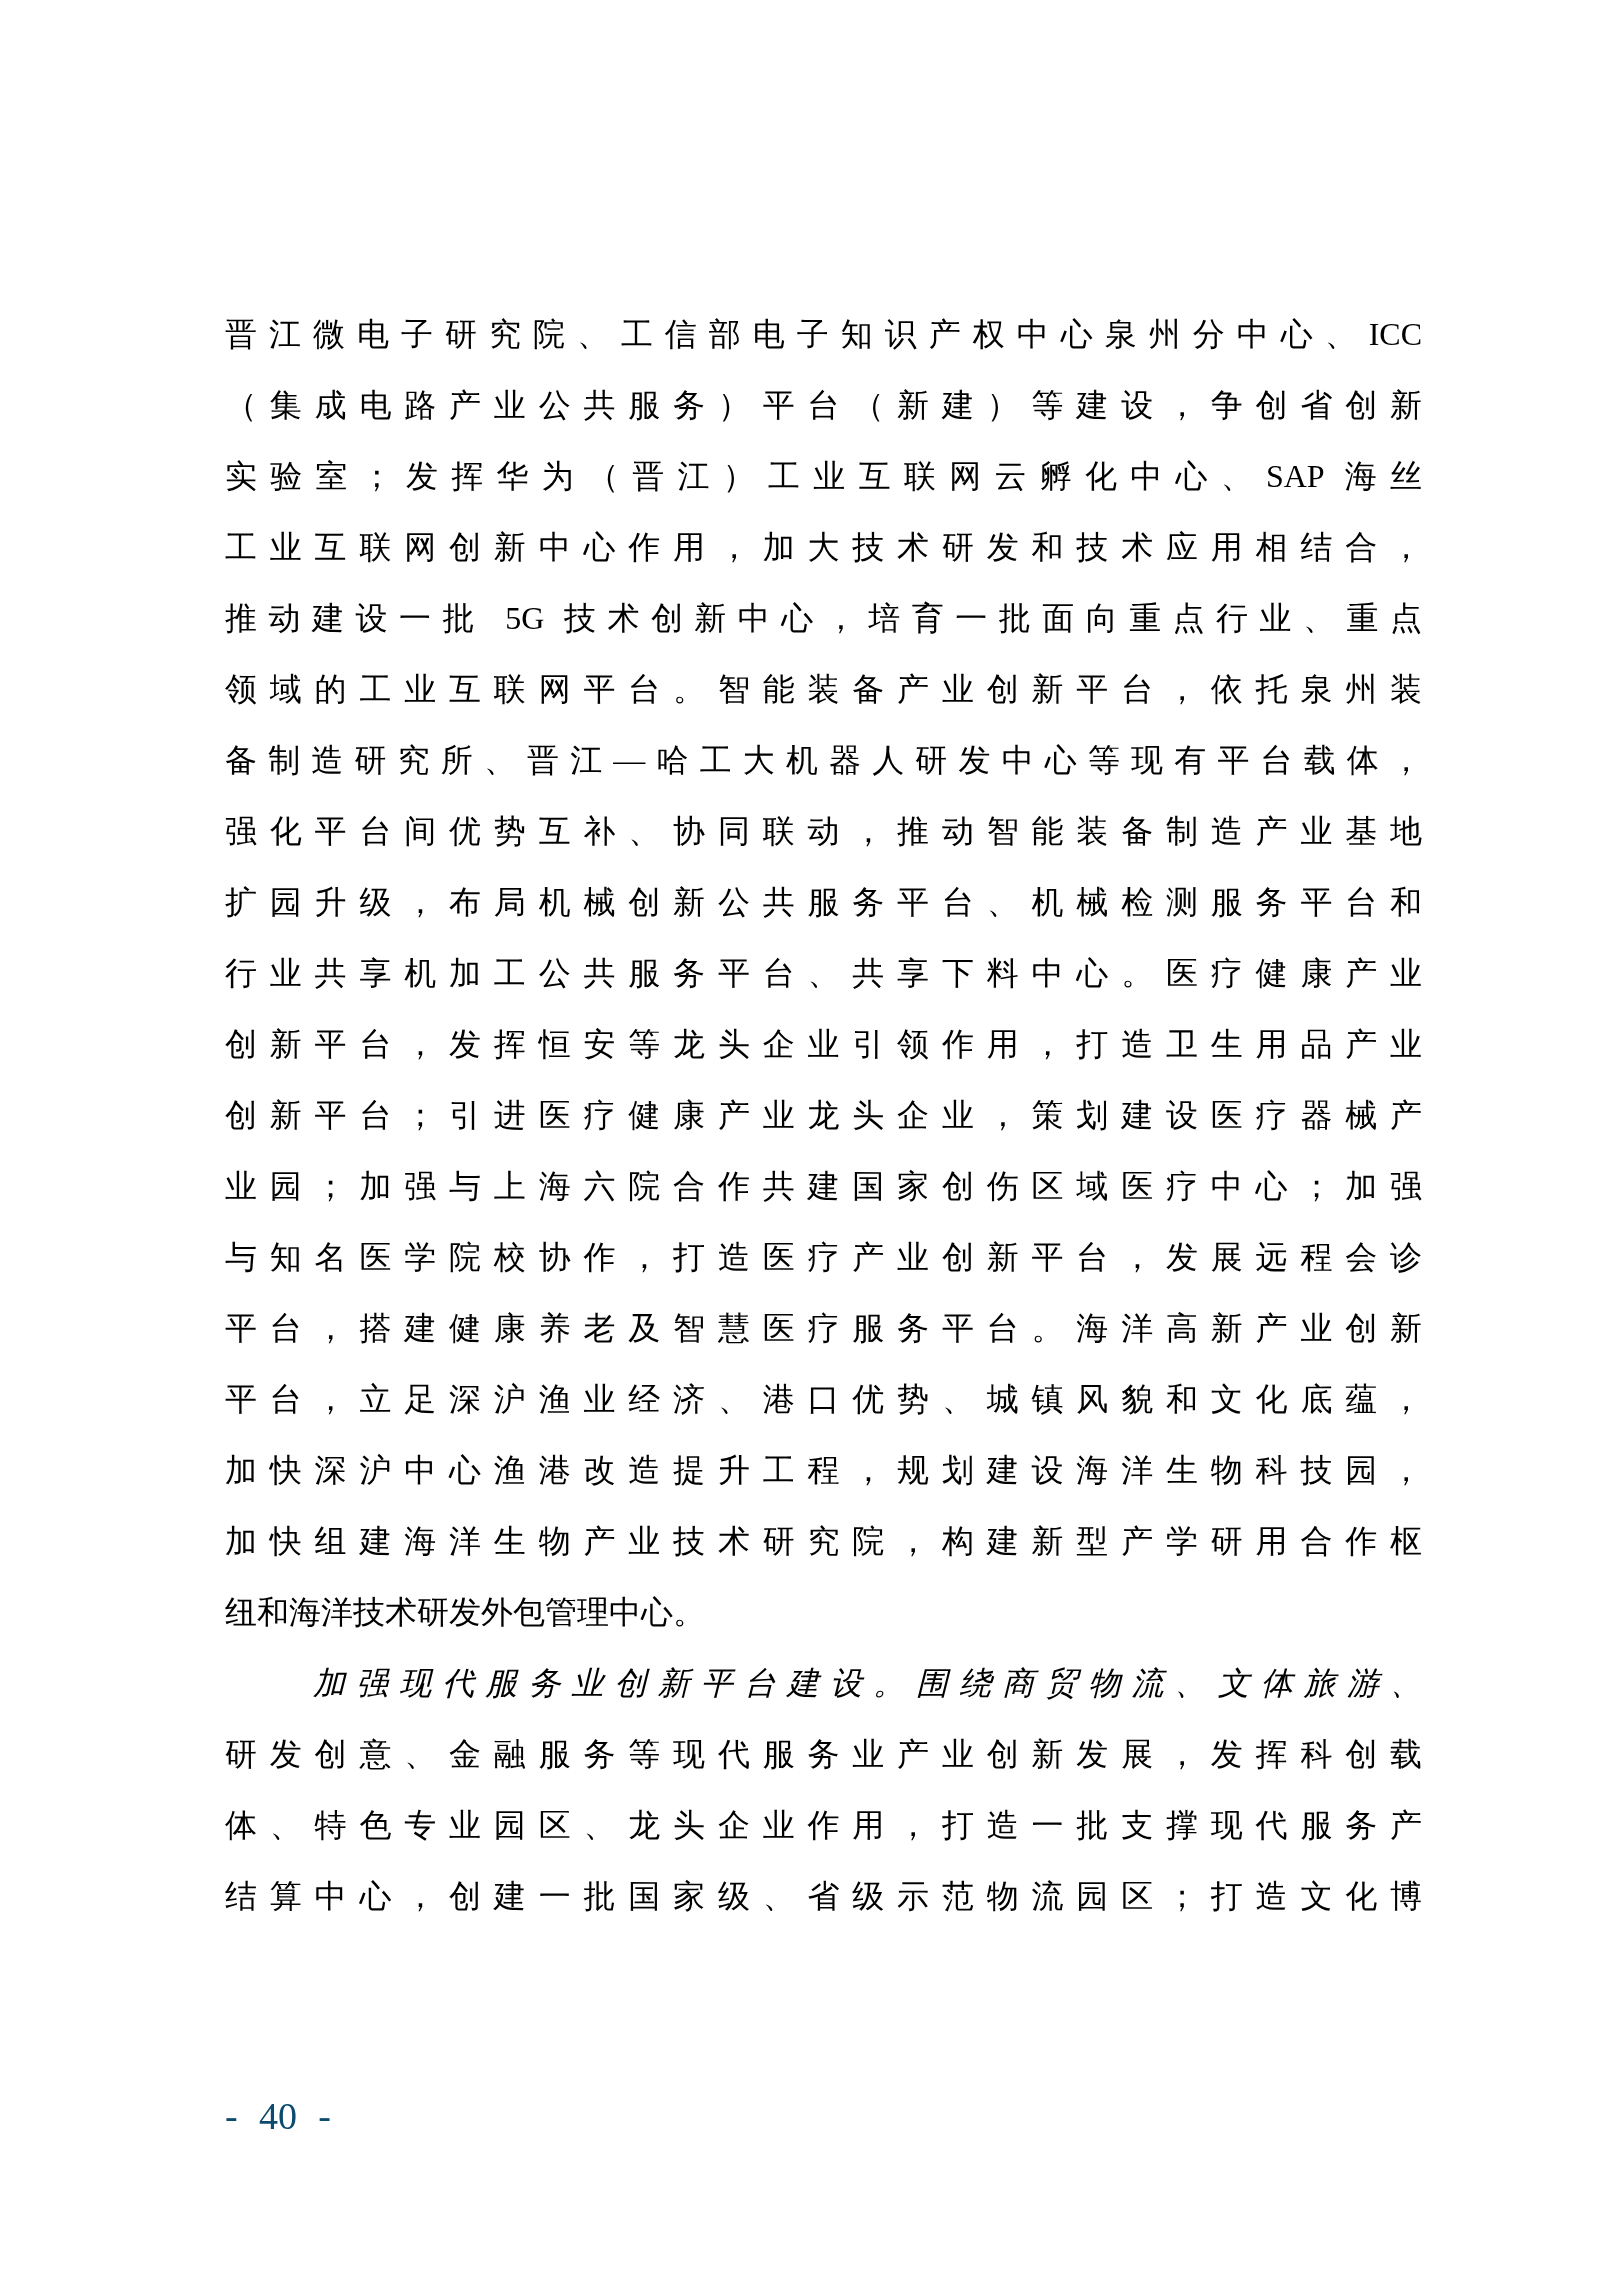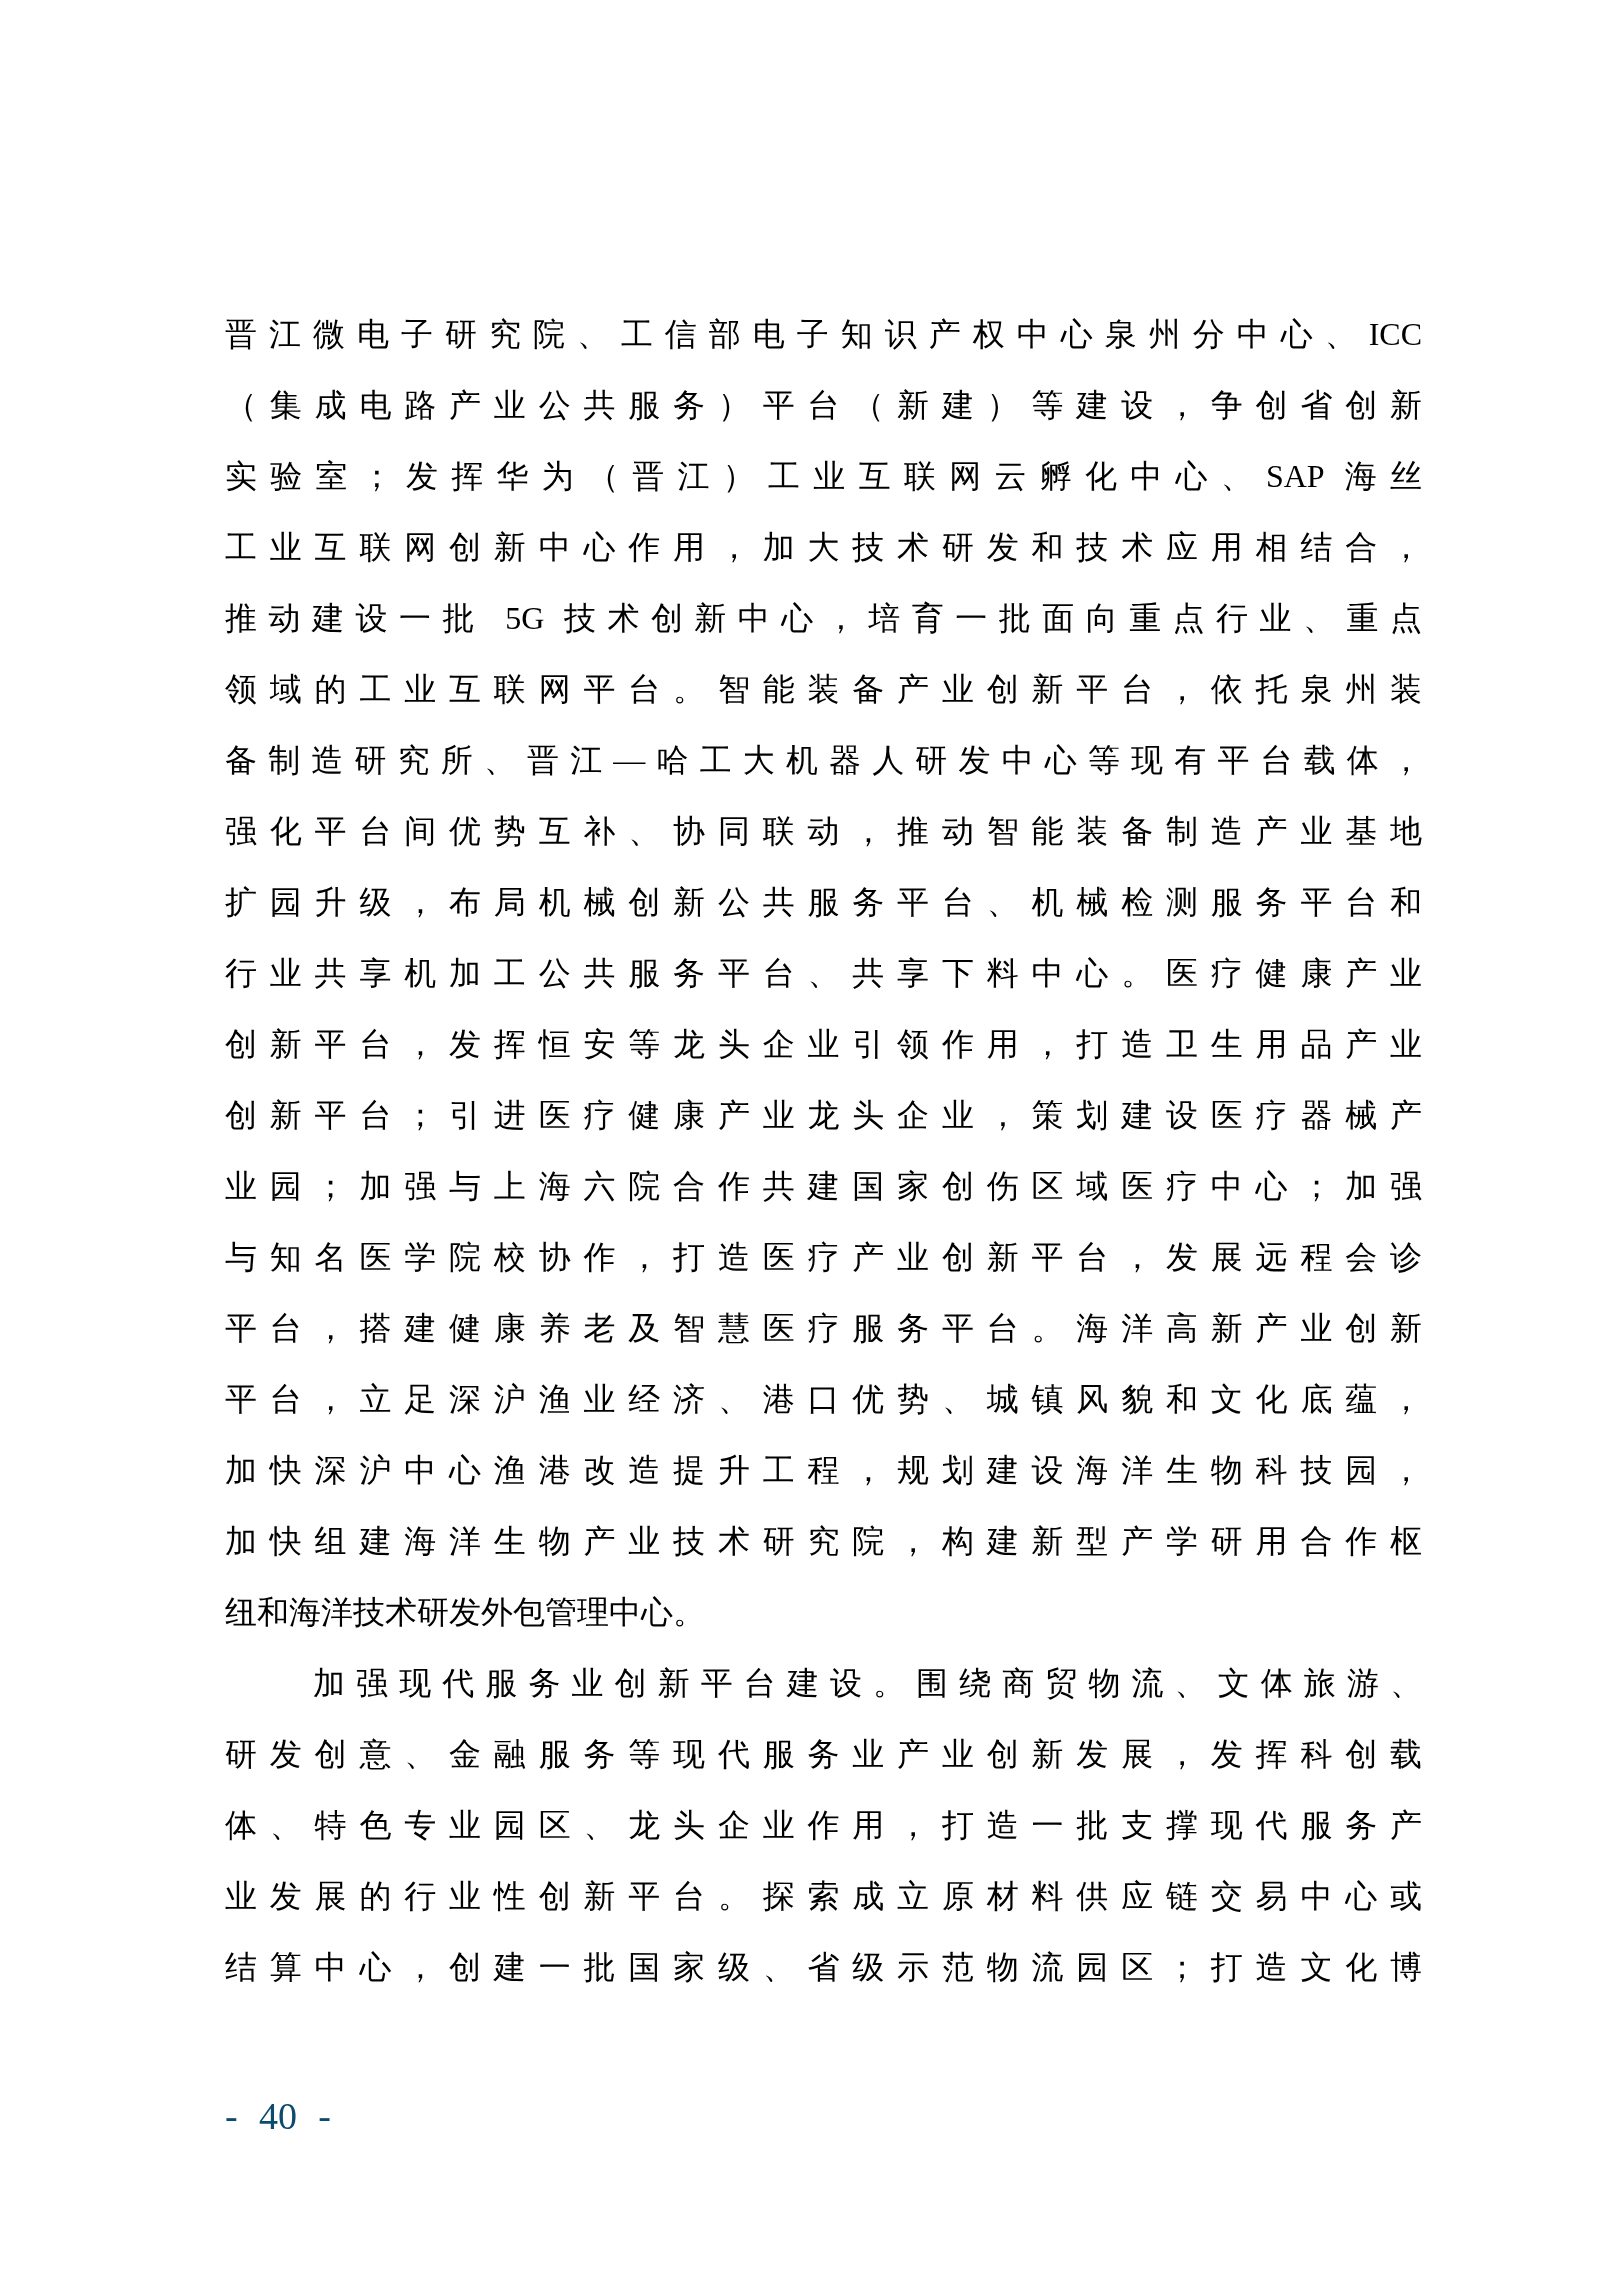--- a/index.html
+++ b/index.html
@@ -31,20 +31,21 @@
   }
   .text-line.justify {
     white-space: normal;
     text-align: justify;
     text-align-last: justify;
     text-justify: inter-character;
     overflow: hidden;
   }
   .text-line.indent {
     text-indent: 88px;
+    font-style: italic;
   }
   .page-footer {
     position: absolute;
     left: 225px;
     top: 2095px;
     height: 43px;
     line-height: 43px;
     font-size: 38px;
     word-spacing: 11.8px;
     color: #0c4a6e;
@@ -70,18 +71,17 @@
       <div class="text-line justify">业园；加强与上海六院合作共建国家创伤区域医疗中心；加强</div>
       <div class="text-line justify">与知名医学院校协作，打造医疗产业创新平台，发展远程会诊</div>
       <div class="text-line justify">平台，搭建健康养老及智慧医疗服务平台。海洋高新产业创新</div>
       <div class="text-line justify">平台，立足深沪渔业经济、港口优势、城镇风貌和文化底蕴，</div>
       <div class="text-line justify">加快深沪中心渔港改造提升工程，规划建设海洋生物科技园，</div>
       <div class="text-line justify">加快组建海洋生物产业技术研究院，构建新型产学研用合作枢</div>
       <div class="text-line">纽和海洋技术研发外包管理中心。</div>
       <div class="text-line justify indent">加强现代服务业创新平台建设。围绕商贸物流、文体旅游、</div>
       <div class="text-line justify">研发创意、金融服务等现代服务业产业创新发展，发挥科创载</div>
       <div class="text-line justify">体、特色专业园区、龙头企业作用，打造一批支撑现代服务产</div>
-      <div class="text-line justify">业发展的行业性创新平台。探索成立原材料供应链交易中心或</div>
       <div class="text-line justify">结算中心，创建一批国家级、省级示范物流园区；打造文化博</div>
     </div>
   <div class="page-footer">- 40 -</div>
 </div>
 
 
 </body></html>

